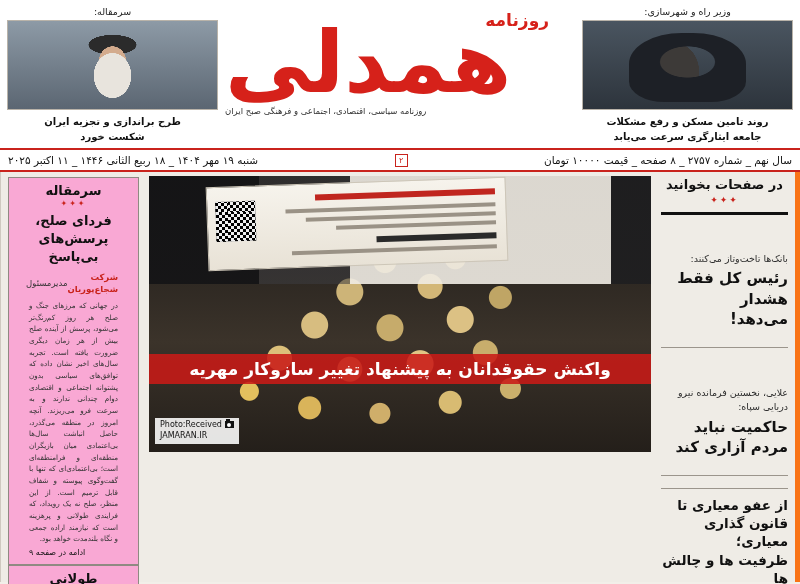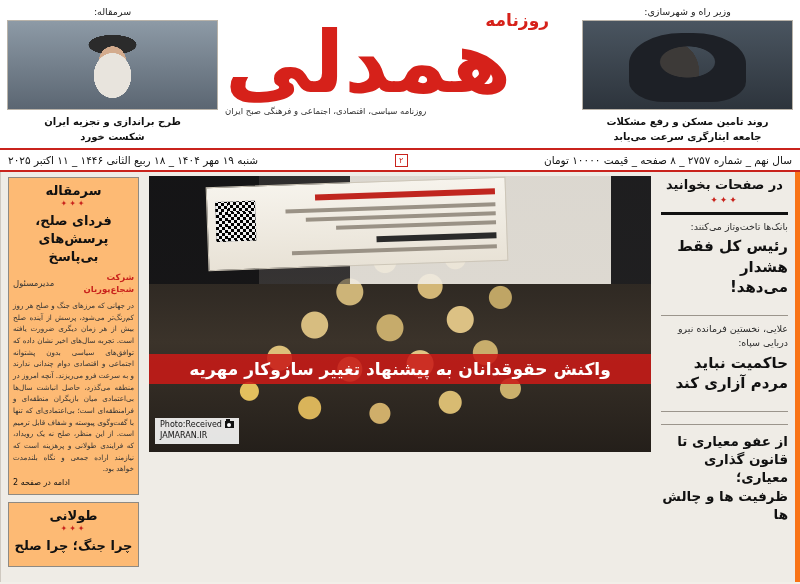--- a/index.html
+++ b/index.html
@@ -177,37 +177,37 @@
   }
   .rule-d { border-top: 2px solid #111; border-bottom: 1px solid #111; height: 3px; margin: 3px 0 5px; }
   .rule-s { border-top: 1px solid #9b958c; margin: 6px 0; }
 
   .kicker {
     font-size: 9.5px;
     color: #2c2c2c;
     text-align: right;
     line-height: 1.5;
     margin-bottom: 2px;
+    margin-top: 32px;
   }
   .headline {
     font-size: 15px;
     font-weight: bold;
     color: #111;
     line-height: 1.35;
     text-align: right;
     margin: 1px 0 6px 0;
   }
   .headline.sm { font-size: 13.5px; }
 
   
   .boxed {
     border: 1px solid #8f8a82;
-    padding: 5px 4px 7px;
-    margin-bottom: 7px;
-    background: #fdba74;
+    padding: 5px 20px 7px;
+    background: #f9a8d4;
   }
   .box-title {
     text-align: center;
     font-size: 13px;
     font-weight: bold;
     color: #111;
   }
   .box-orn { text-align:center; color:#c9231c; font-size:8px; letter-spacing:2px; margin:1px 0 4px; }
   .box-sub {
     text-align: center;
@@ -427,21 +427,21 @@
 
       <div class="boxed">
         <div class="box-title">سرمقاله</div>
         <div class="box-orn">✦✦✦</div>
         <div class="box-sub">فردای صلح، پرسش‌های بی‌پاسخ</div>
         <div class="byline">
           <span class="nm">شرکت شجاع‌پوریان</span>
           <span>مدیرمسئول</span>
         </div>
         <div class="bodytext">در جهانی که مرزهای جنگ و صلح هر روز کم‌رنگ‌تر می‌شود، پرسش از آینده صلح بیش از هر زمان دیگری ضرورت یافته است. تجربه سال‌های اخیر نشان داده که توافق‌های سیاسی بدون پشتوانه اجتماعی و اقتصادی دوام چندانی ندارند و به سرعت فرو می‌ریزند. آنچه امروز در منطقه می‌گذرد، حاصل انباشت سال‌ها بی‌اعتمادی میان بازیگران منطقه‌ای و فرامنطقه‌ای است؛ بی‌اعتمادی‌ای که تنها با گفت‌وگوی پیوسته و شفاف قابل ترمیم است. از این منظر، صلح نه یک رویداد، که فرایندی طولانی و پرهزینه است که نیازمند اراده جمعی و نگاه بلندمدت خواهد بود.</div>
-        <div class="contlink">ادامه در صفحه 2</div>
+        <div class="contlink">ادامه در صفحه ۹</div>
       </div>
 
       <div class="boxed">
         <div class="box-title">طولانی</div>
         <div class="box-orn">✦✦✦</div>
         <div class="box-sub">چرا جنگ؛ چرا صلح</div>
 
       </div>
 
     </div>

